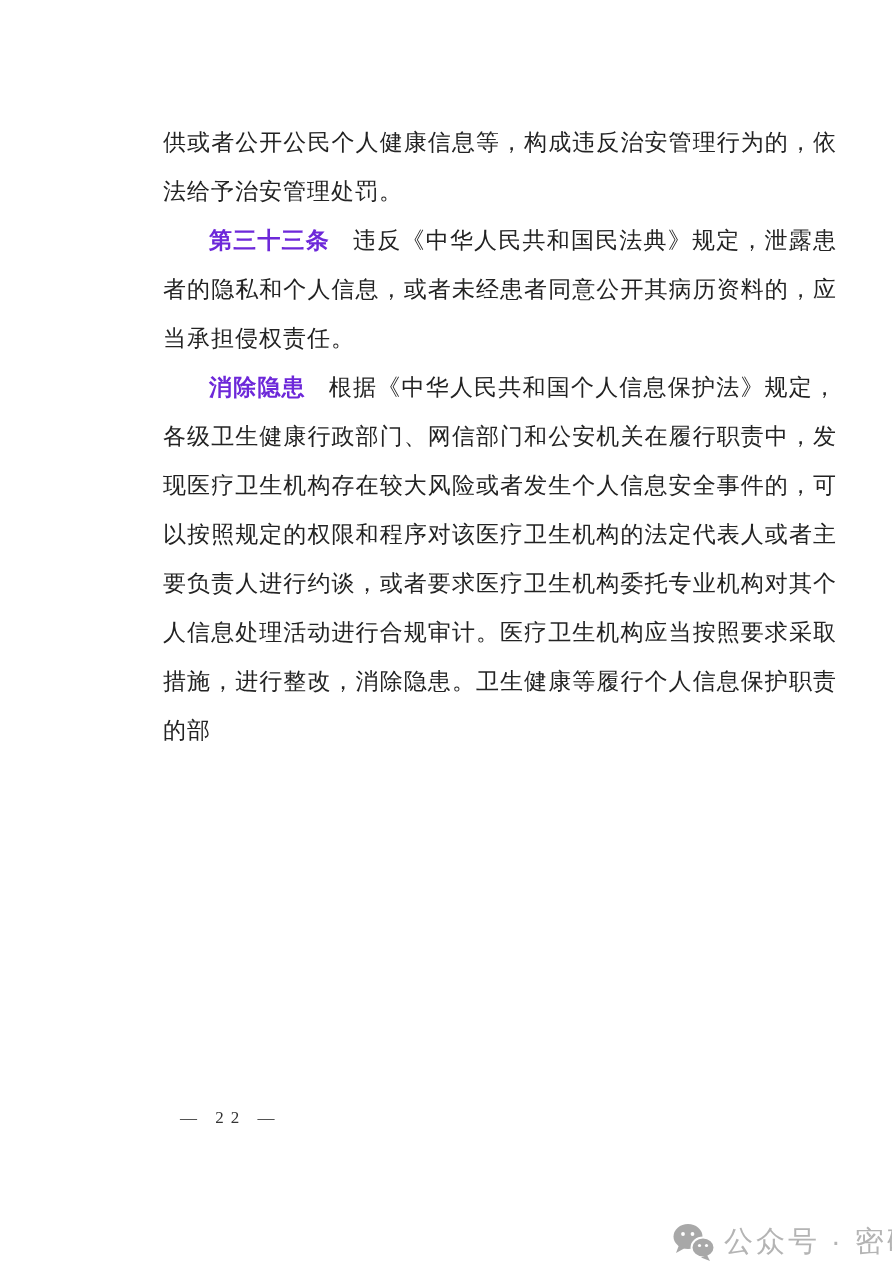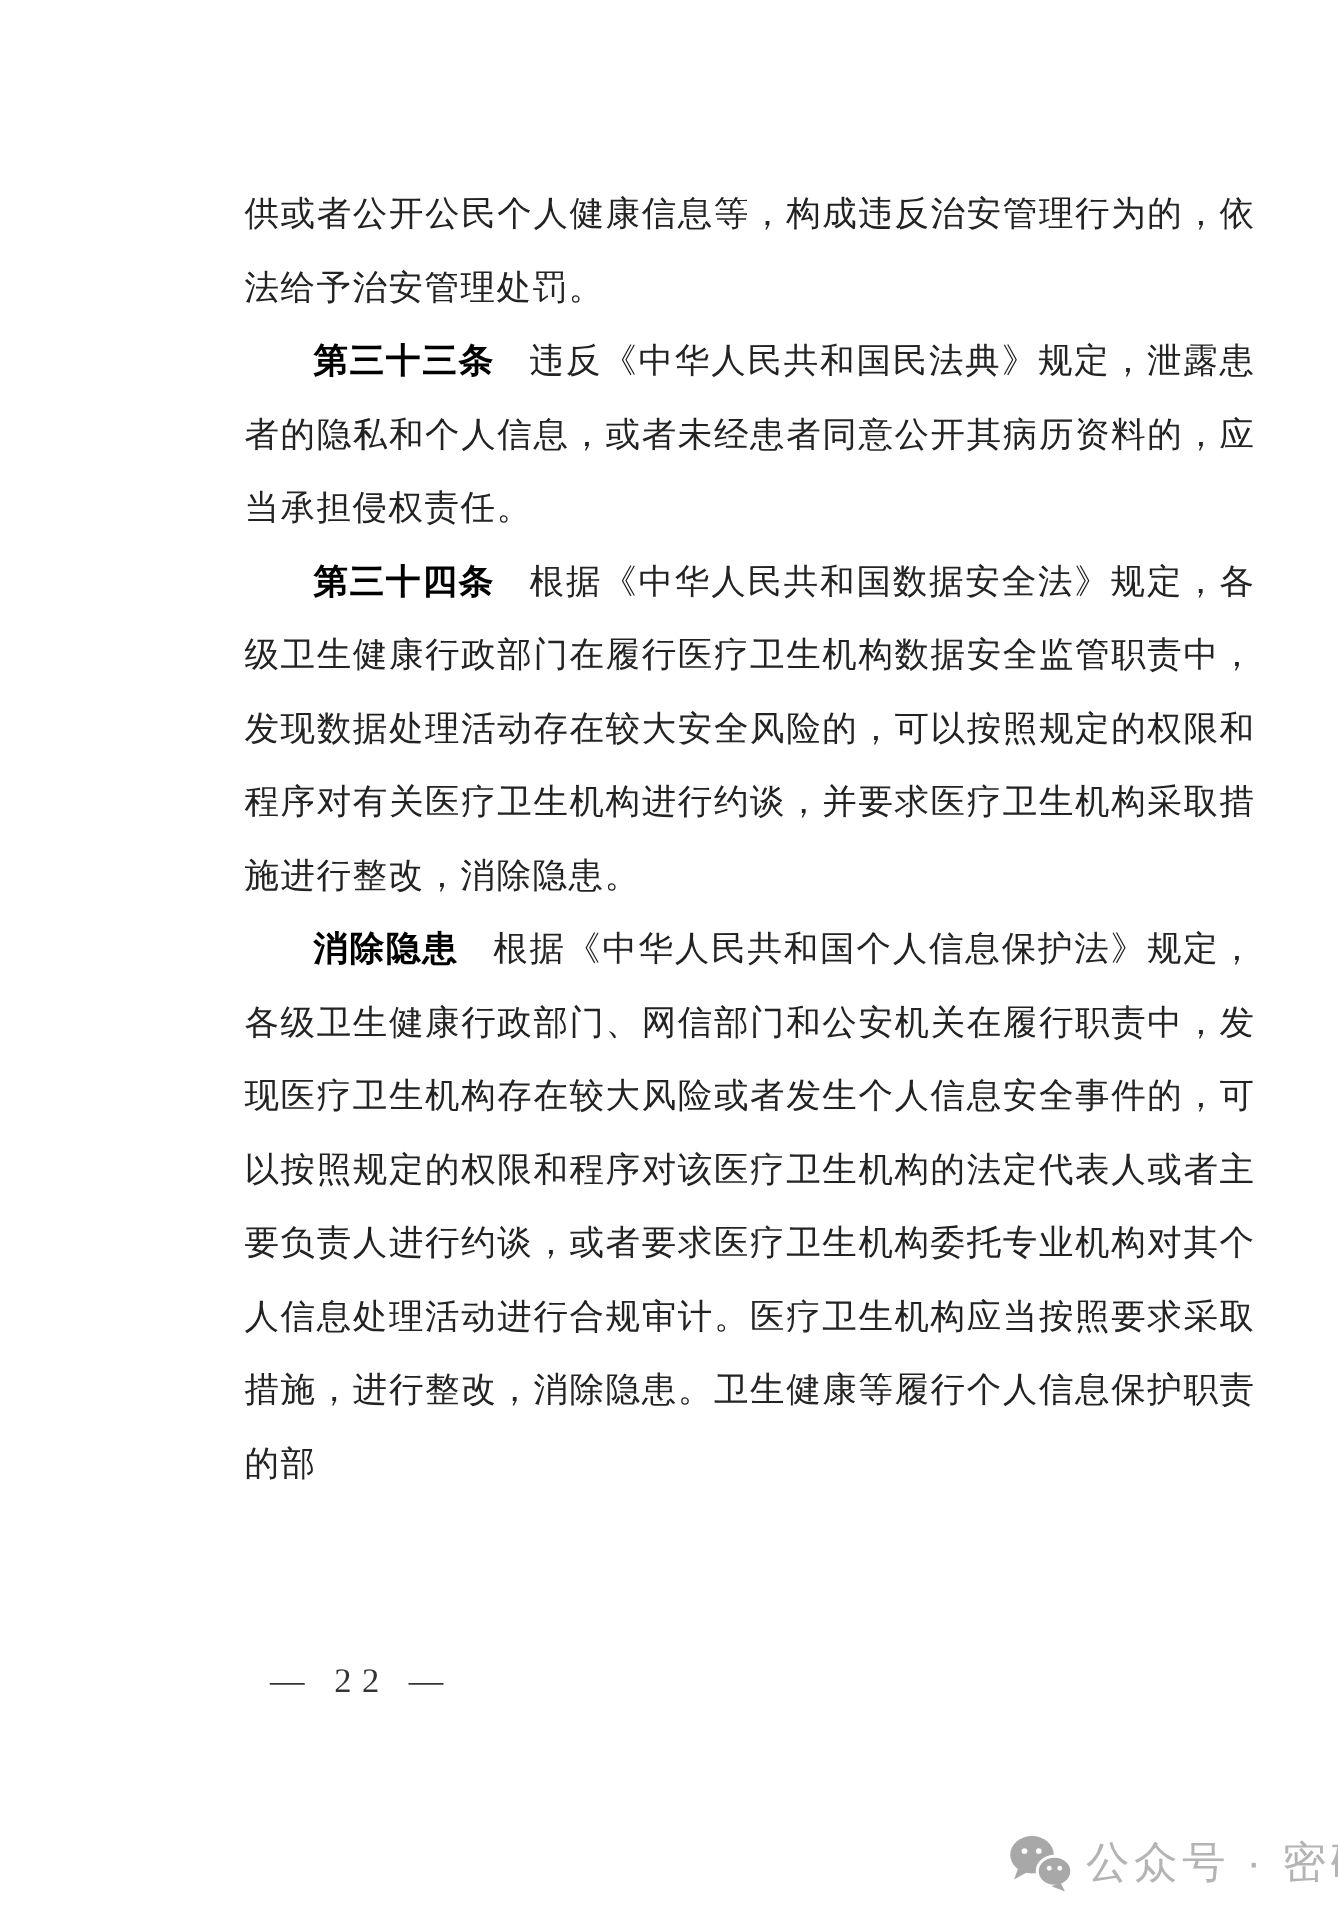--- a/index.html
+++ b/index.html
@@ -38,27 +38,27 @@
     margin: 0;
     padding: 0;
   }
   .text-block p.indent {
     text-indent: 2em;
   }
   .article-heading {
     font-family: Liberation Serif, serif;
     font-weight: 700;
     margin-right: 1em;
-    color: #000000;
+    color: #6d28d9;
   }
   .page-number {
     position: absolute;
     left: 130px;
     top: 1108px;
-    font-size: 23px;
+    font-size: 17px;
     color: #343434;
     letter-spacing: 7px;
     white-space: pre;
     text-align: right;
   }
   .watermark {
     position: absolute;
     left: 623px;
     top: 1222px;
     display: flex;
@@ -99,21 +99,20 @@
 <body>
 
 <div class="page">
 
   <div class="text-block">
 
     <p><span>供或者公开公民个人健康信息等，构成违反治安管理行为的，依法给予治安管理处罚。</span></p>
 
     <p class="indent"><span class="article-heading">第三十三条</span><span>违反《中华人民共和国民法典》规定，泄露患者的隐私和个人信息，或者未经患者同意公开其病历资料的，应当承担侵权责任。</span></p>
 
-    <p class="indent"><span class="article-heading">第三十四条</span><span>根据《中华人民共和国数据安全法》规定，各级卫生健康行政部门在履行医疗卫生机构数据安全监管职责中，发现数据处理活动存在较大安全风险的，可以按照规定的权限和程序对有关医疗卫生机构进行约谈，并要求医疗卫生机构采取措施进行整改，消除隐患。</span></p>
 
 
     <p class="indent"><span class="article-heading">消除隐患</span><span>根据《中华人民共和国个人信息保护法》规定，各级卫生健康行政部门、网信部门和公安机关在履行职责中，发现医疗卫生机构存在较大风险或者发生个人信息安全事件的，可以按照规定的权限和程序对该医疗卫生机构的法定代表人或者主要负责人进行约谈，或者要求医疗卫生机构委托专业机构对其个人信息处理活动进行合规审计。医疗卫生机构应当按照要求采取措施，进行整改，消除隐患。卫生健康等履行个人信息保护职责的部</span></p>
 
   </div>
 
   <div class="page-number">— 22 —</div>
 
   <div class="watermark">
     <svg class="wechat-icon" viewBox="0 0 42 38">

